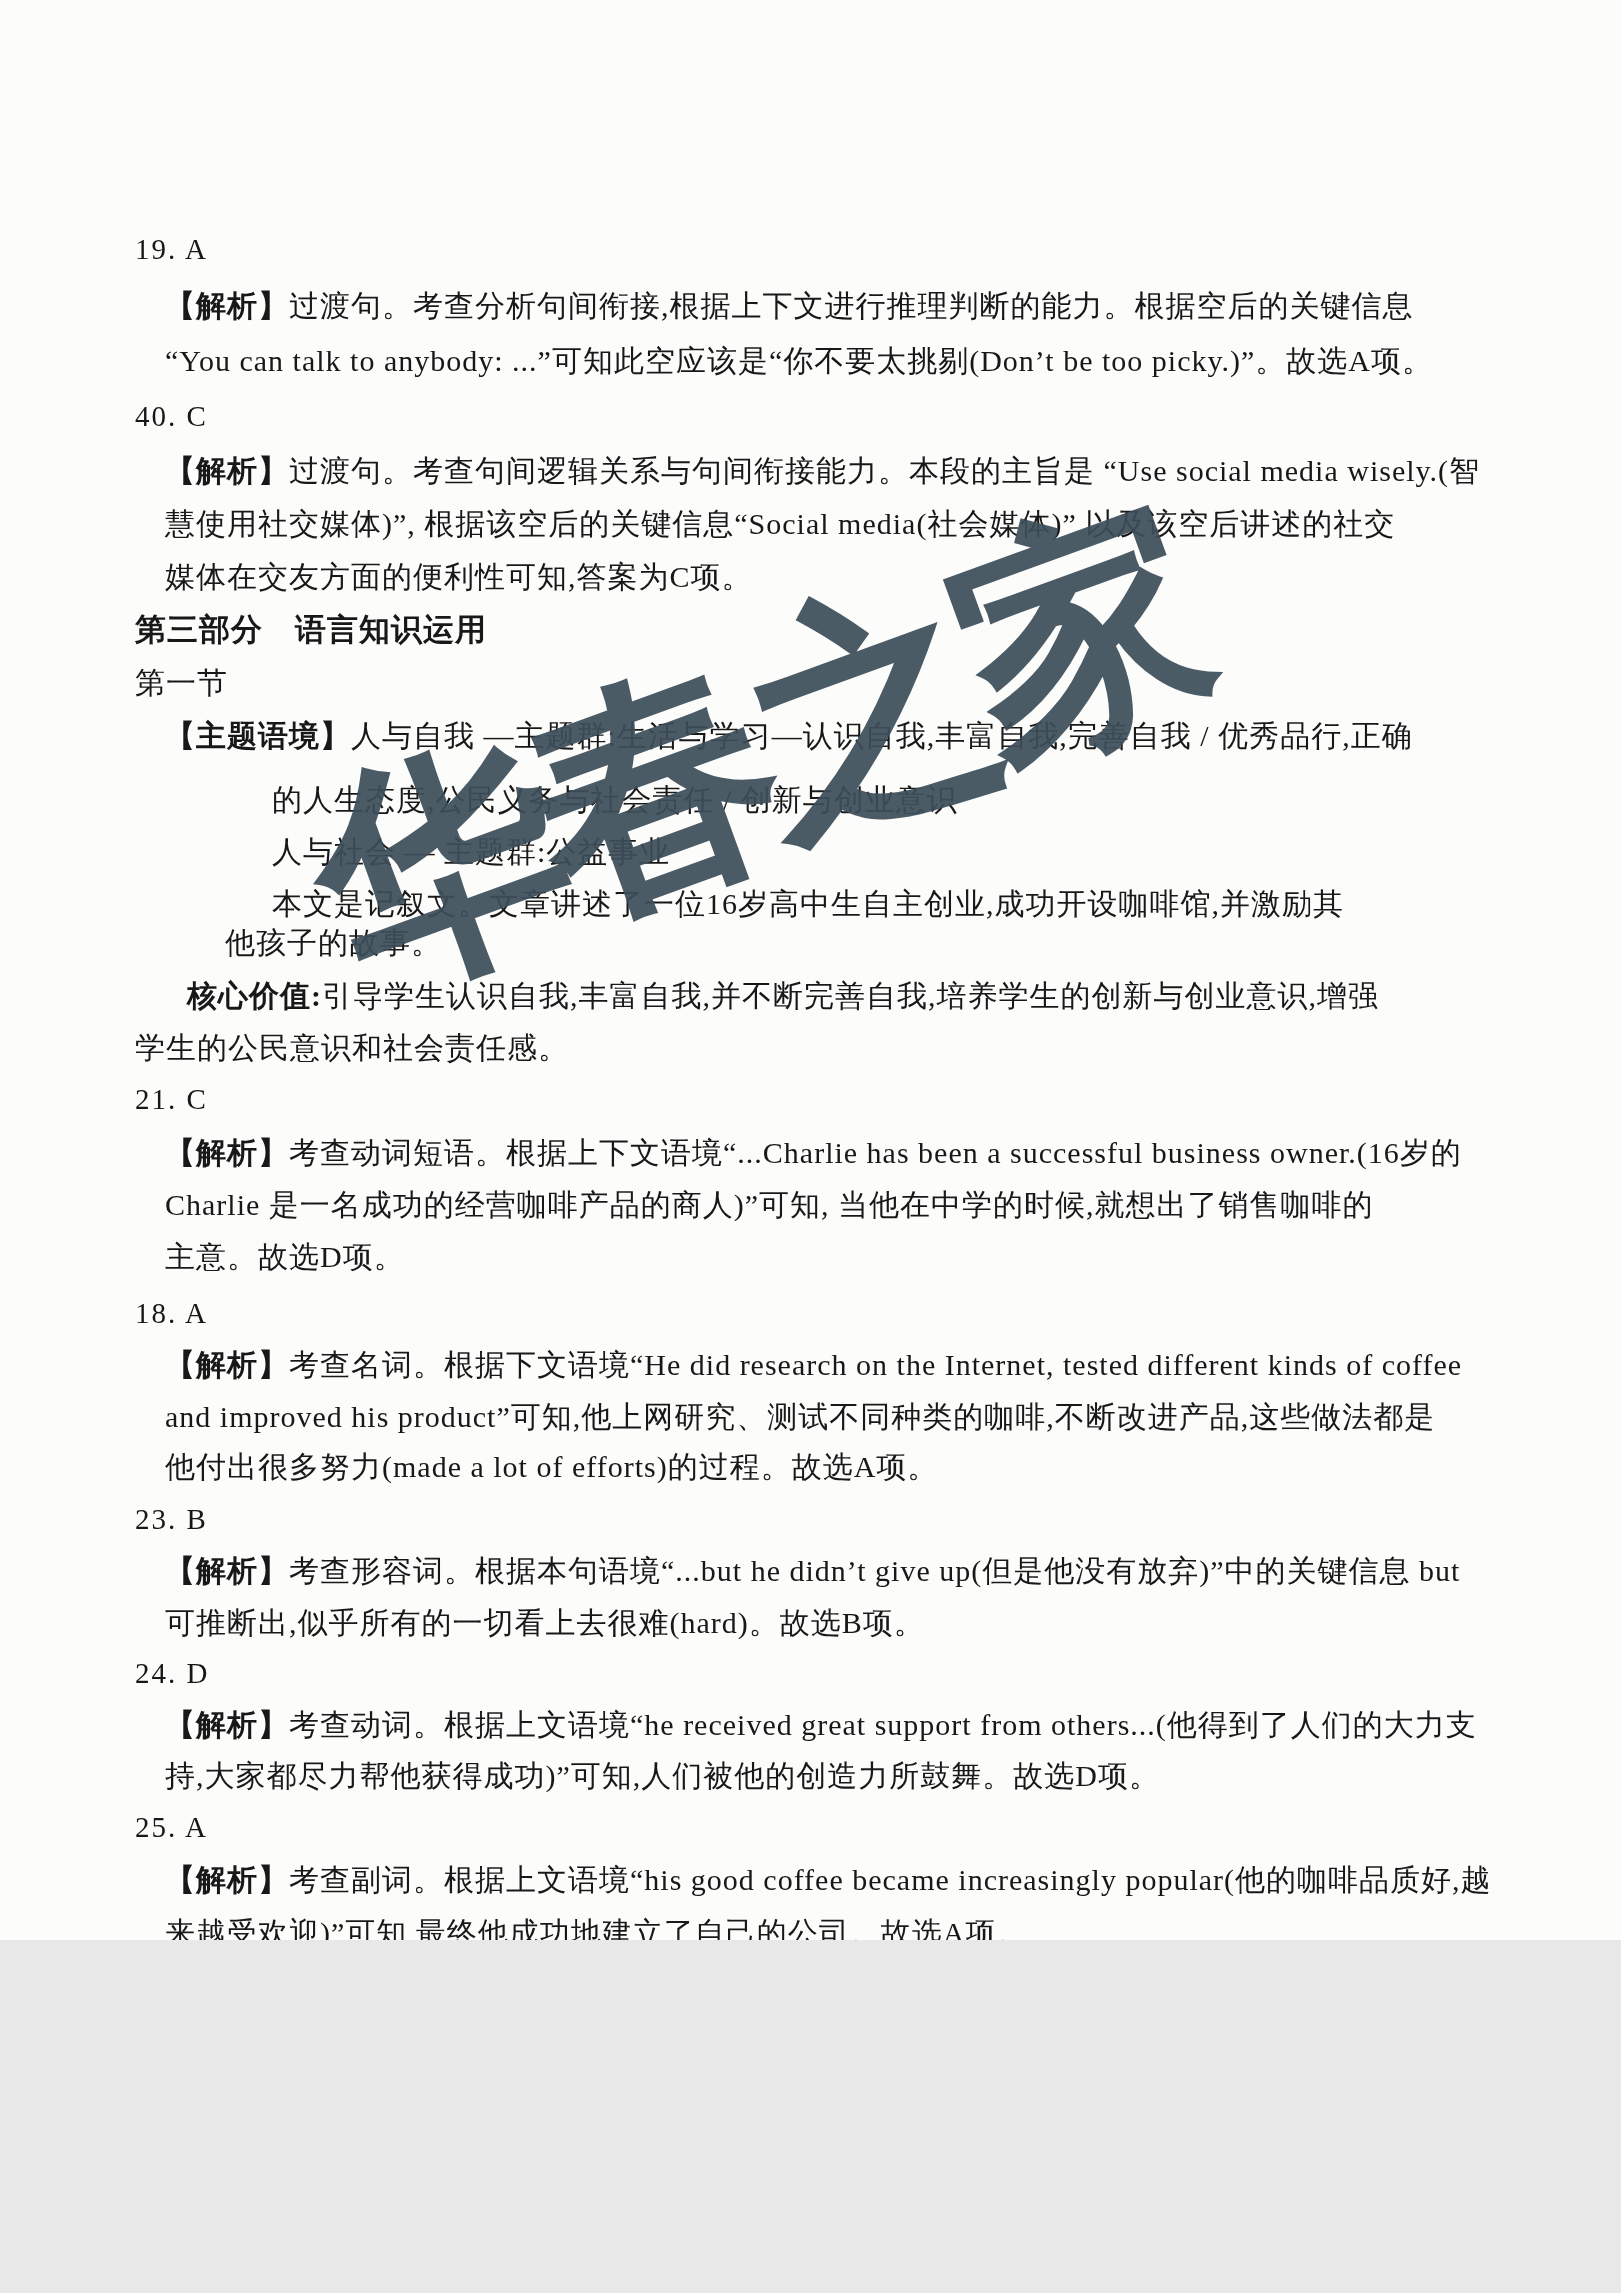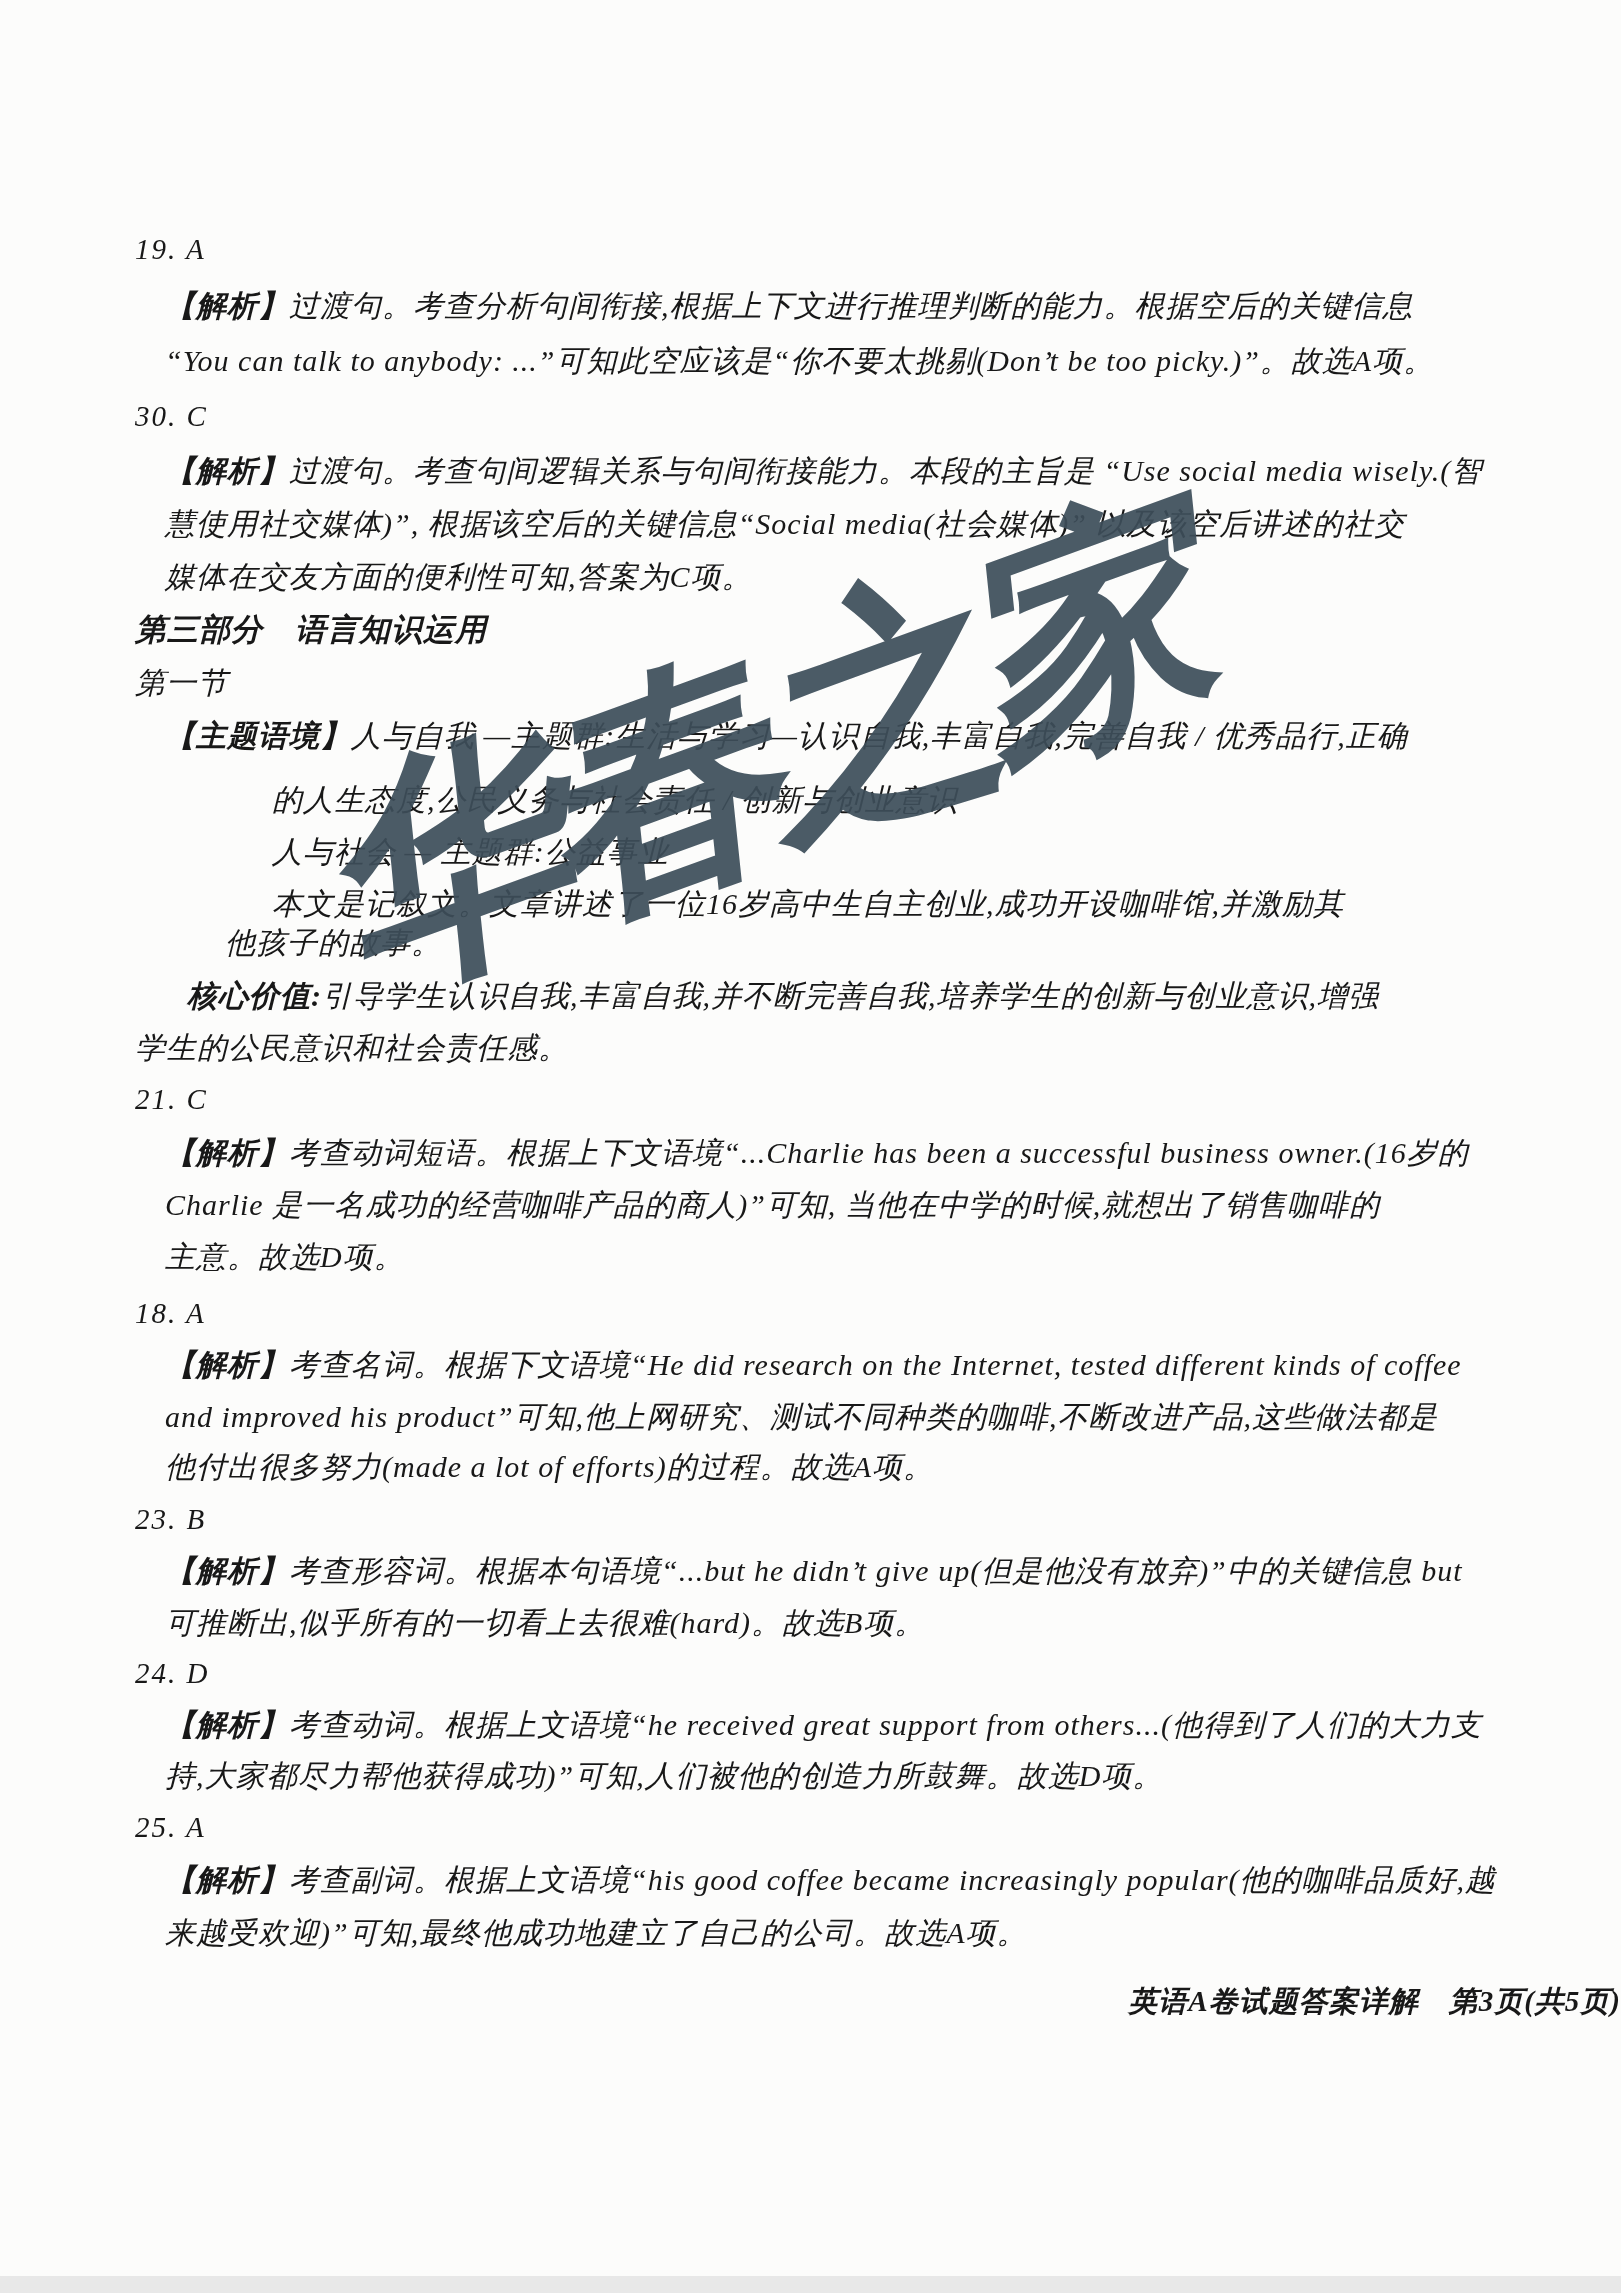--- a/index.html
+++ b/index.html
@@ -1,24 +1,23 @@
 <!DOCTYPE html>
 <html><head>
 <meta charset="utf-8">
 <style>
   html,body{margin:0;padding:0;background:#e8e8e8;}
   .page{
     position:relative;
-    width:1621px;height:2276px;
+    width:1621px;height:1940px;
     margin:0 auto;
     background:#fcfcfb;
     font-family:"Liberation Serif","DejaVu Serif",serif;
     color:#181818;
     overflow:hidden;
-    font-style:italic;
   }
   .line{
     position:absolute;
     left:165px;
     font-size:30px;
     line-height:39px;
     letter-spacing:1px;
     white-space:nowrap;
   }
   .num{left:135px;font-size:29px;letter-spacing:2px;}
@@ -50,21 +49,21 @@
 </style>
 </head>
 <body>
 
 <div class="page">
 
   <div class="line num" style="top:230px">19. A</div>
   <div class="line" style="top:286px"><span class="b">【解析】</span><span>过渡句。考查分析句间衔接,根据上下文进行推理判断的能力。根据空后的关键信息</span></div>
   <div class="line" style="top:341px">“You can talk to anybody: ...”可知此空应该是“你不要太挑剔(Don’t be too picky.)”。故选A项。</div>
 
-  <div class="line num" style="top:397px">30. C</div>
+  <div class="line num" style="top:397px">40. C</div>
   <div class="line" style="top:451px"><span class="b">【解析】</span><span>过渡句。考查句间逻辑关系与句间衔接能力。本段的主旨是 “Use social media wisely.(智</span></div>
   <div class="line" style="top:504px">慧使用社交媒体)”, 根据该空后的关键信息“Social media(社会媒体)” 以及该空后讲述的社交</div>
   <div class="line" style="top:557px">媒体在交友方面的便利性可知,答案为C项。</div>
 
   <div class="line heading" style="top:610px">第三部分　语言知识运用</div>
   <div class="line" style="left:135px;top:663px">第一节</div>
 
   <div class="line" style="top:716px"><span class="b">【主题语境】</span><span>人与自我 —主题群:生活与学习—认识自我,丰富自我,完善自我 / 优秀品行,正确</span></div>
   <div class="line t-indent" style="top:768px">的人生态度,公民义务与社会责任 / 创新与创业意识</div>
   <div class="line t-indent" style="top:820px">人与社会 — 主题群:公益事业</div>

